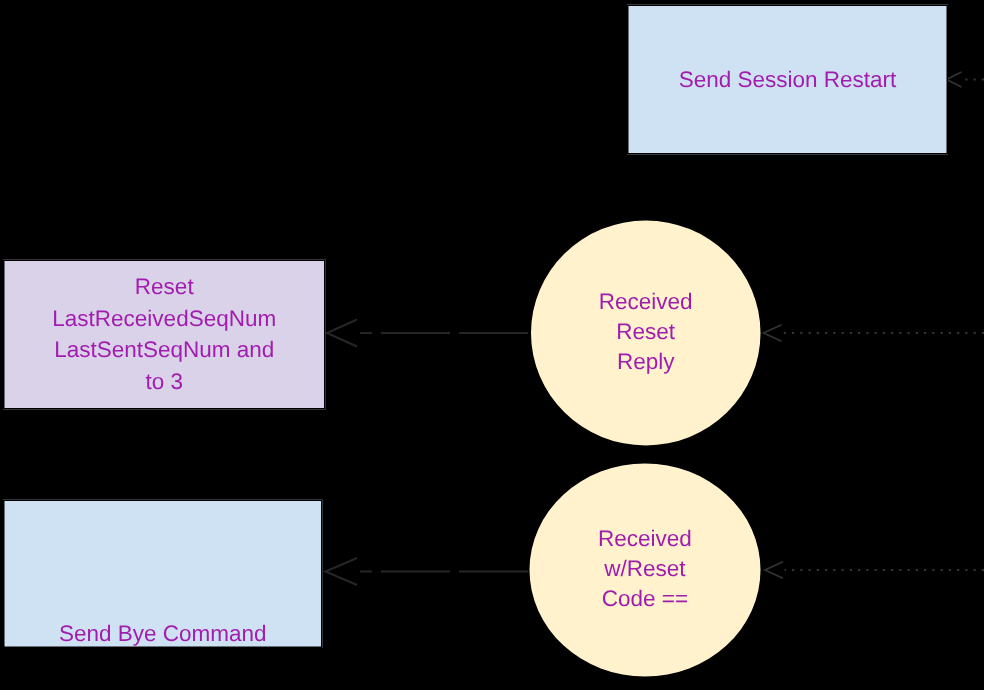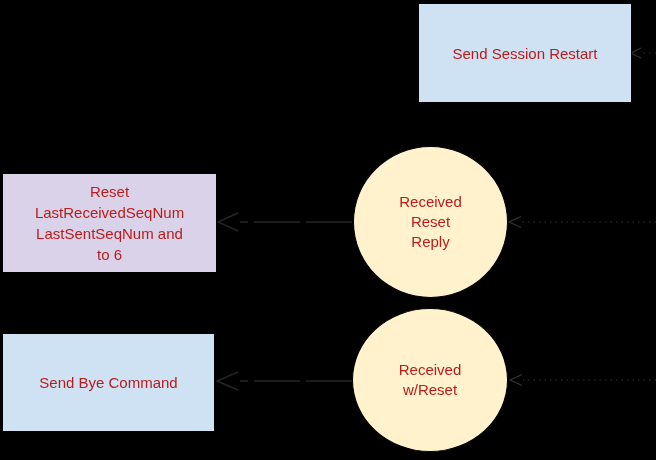--- a/index.html
+++ b/index.html
@@ -7,21 +7,21 @@
     padding: 0;
     background: #000000;
   }
   .canvas {
     position: relative;
     width: 656px;
     height: 460px;
     background: #000000;
     overflow: hidden;
     font-family: "Liberation Sans", sans-serif;
-    color: #b91c1c;
+    color: #a21caf;
   }
   .node {
     position: absolute;
     box-sizing: border-box;
     display: flex;
     align-items: center;
     justify-content: center;
     text-align: center;
     border: 1px solid #000000;
   }
@@ -33,20 +33,21 @@
     left: 418px; top: 3px; width: 214px; height: 100px;
     font-size: 15px;
   }
   #node-reset-seqnum {
     left: 2px; top: 173px; width: 215px; height: 100px;
     font-size: 15px; line-height: 21px;
   }
   #node-send-bye {
     left: 2px; top: 333px; width: 213px; height: 99px;
     font-size: 15px;
+    align-items: flex-end;
   }
   #node-received-reset-reply {
     left: 353px; top: 146px; width: 155px; height: 152px;
     font-size: 15px; line-height: 20px;
   }
   #node-received-nak {
     left: 352px; top: 308px; width: 156px; height: 144px;
     font-size: 15px; line-height: 20px;
   }
   .lines div { display: block; }
@@ -91,36 +92,37 @@
 
   <div class="node rect-blue" id="node-send-session-restart">
     <span>Send Session Restart</span>
   </div>
 
   <div class="node rect-purple lines" id="node-reset-seqnum">
     <div>
       <div>Reset</div>
       <div>LastReceivedSeqNum</div>
       <div>LastSentSeqNum and</div>
-      <div>to 6</div>
+      <div>to 3</div>
     </div>
   </div>
 
   <div class="node rect-blue" id="node-send-bye">
     <span>Send Bye Command</span>
   </div>
 
   <div class="node circle lines" id="node-received-reset-reply">
     <div>
       <div>Received</div>
       <div>Reset</div>
       <div>Reply</div>
     </div>
   </div>
 
   <div class="node circle lines" id="node-received-nak">
     <div>
       <div>Received</div>
       <div>w/Reset</div>
+      <div>Code ==</div>
     </div>
   </div>
 
 </div>
 
 </body></html>

